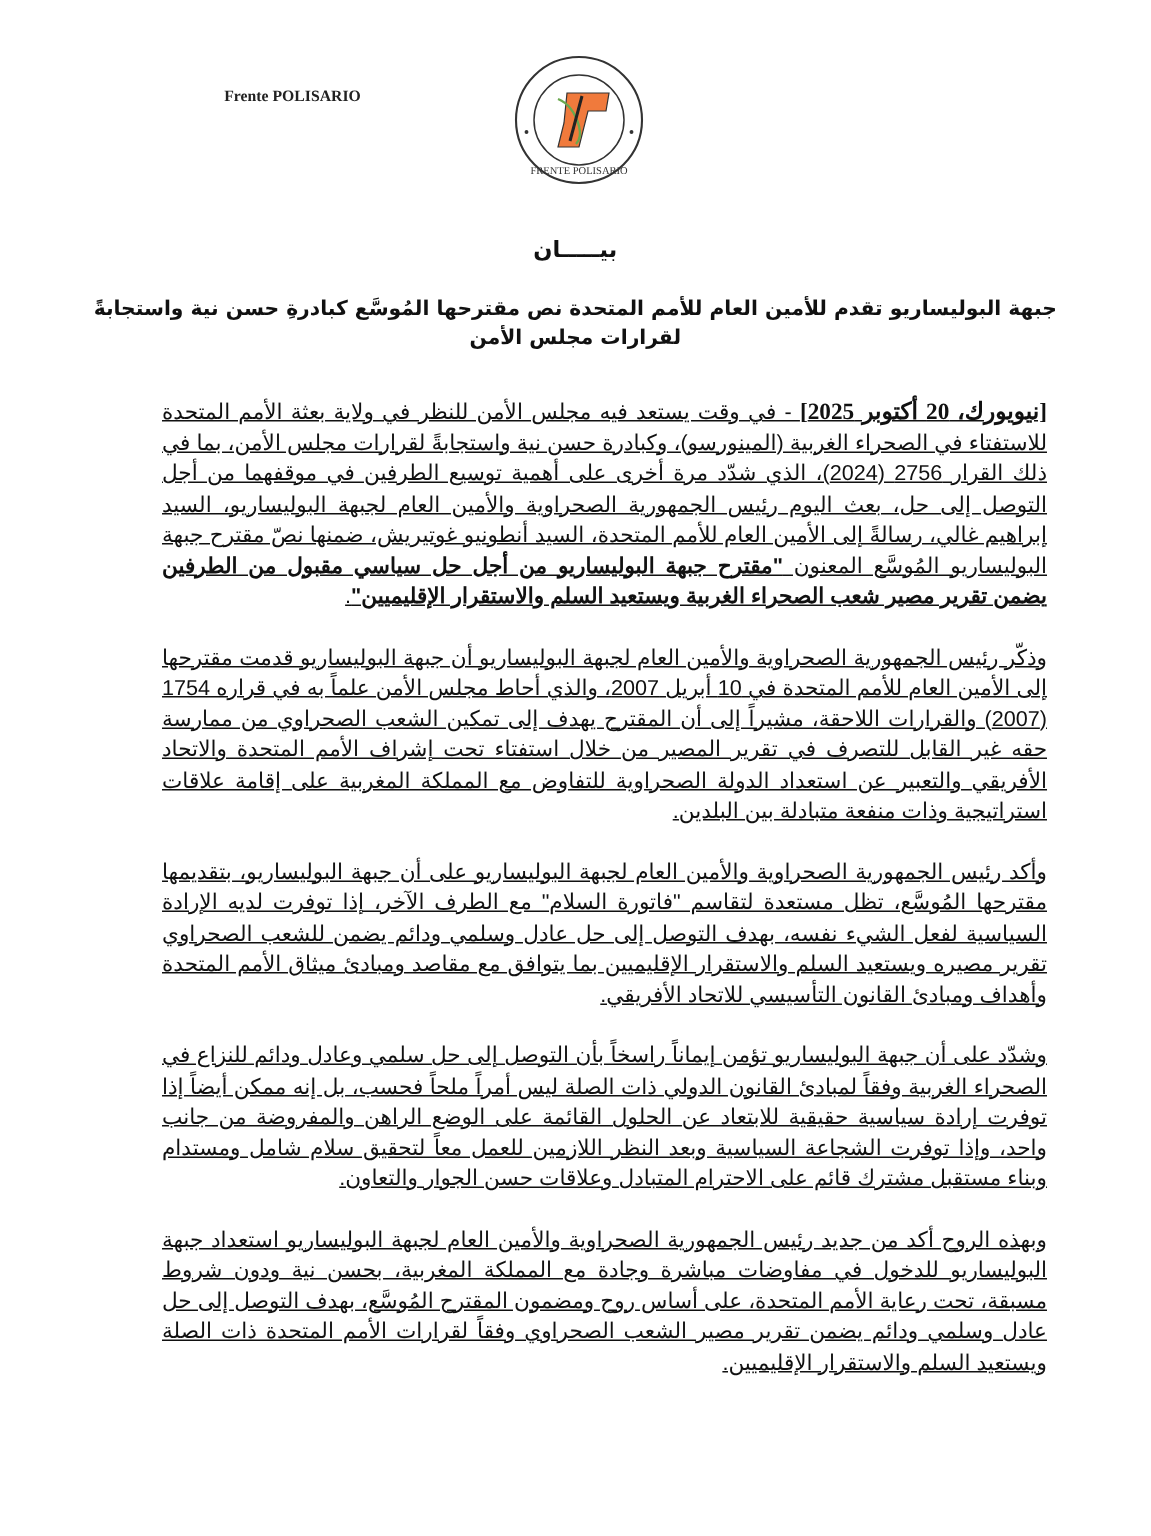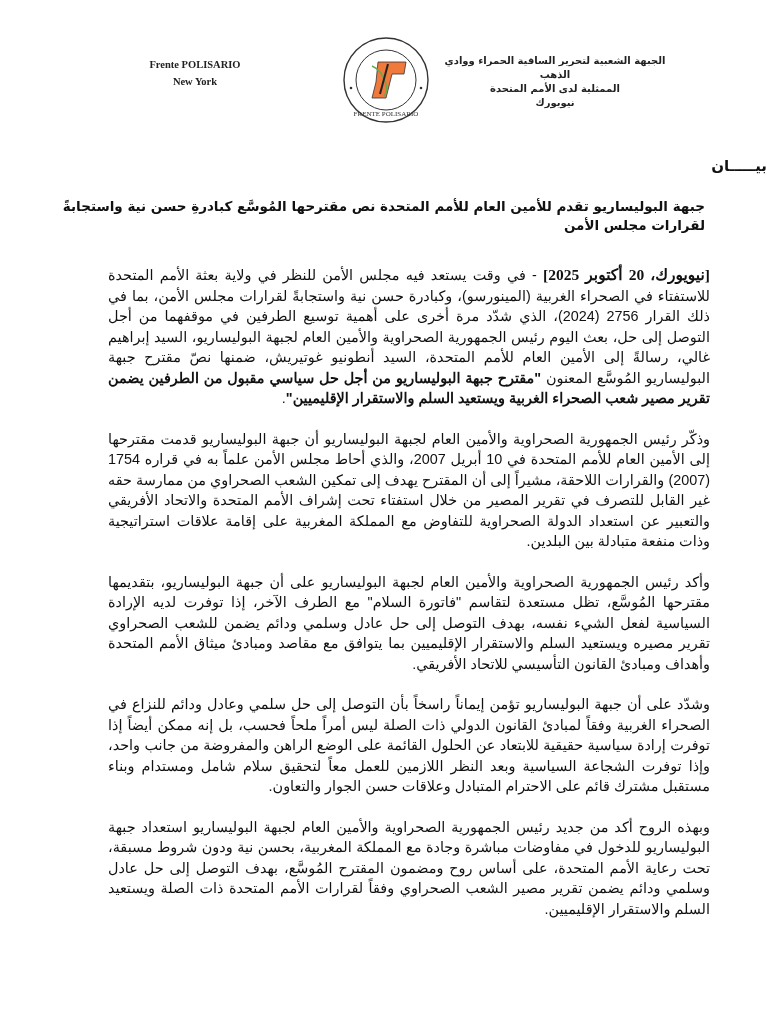--- a/index.html
+++ b/index.html
@@ -3,57 +3,51 @@
 <meta charset="utf-8">
 <style>
   html, body { margin: 0; padding: 0; background: #ffffff; }
   body { width: 767px; height: 1024px; position: relative; overflow: hidden; color: #111; }
   .header { position: absolute; top: 26px; left: 0; width: 767px; height: 105px; }
   .header-en { position: absolute; left: 80px; top: 30px; width: 230px; text-align: center;
     font-family: "Liberation Serif", serif; font-weight: bold; font-size: 10.5px; line-height: 17px; color: #222; }
   .header-ar { position: absolute; left: 440px; top: 28px; width: 230px; text-align: center; direction: rtl;
     font-family: "DejaVu Sans", sans-serif; font-weight: bold; font-size: 10px; line-height: 14px; color: #222; }
   .logo { position: absolute; left: 342px; top: 10px; width: 88px; height: 88px; }
-  .title-wrap { position: absolute; top: 157px; left: 0; width: 767px; direction: rtl;
+  .title-wrap { position: absolute; top: 157px; left: 0; width: 767px; text-align: center; direction: rtl;
     font-family: "DejaVu Sans", sans-serif; font-weight: bold; }
   .doc-label { font-size: 15px; margin-bottom: 22px; letter-spacing: 2px; }
   .headline { font-size: 13.5px; line-height: 19px; padding: 0 62px; }
   .body { position: absolute; top: 265px; left: 108px; width: 602px; direction: rtl; text-align: justify;
     font-family: "Liberation Sans", sans-serif; font-size: 14.4px; line-height: 20.5px; }
-  .body p { margin: 0 0 20px 0; text-align-last: right; }
+  .body p { margin: 0 12px 20px 0; text-align-last: right; text-decoration: underline; }
   .b { font-weight: bold; }
   .dateline { font-family: "Liberation Serif", serif; font-weight: bold; font-size: 15.5px; }
 </style>
 </head>
 <body>
 
 <div class="header">
   <div class="header-en">
     <div>Frente POLISARIO</div>
-    <div>New York</div>
   </div>
 
   <div class="logo">
     <svg width="88" height="88" viewBox="0 0 88 88">
       <circle cx="44" cy="44" r="42" fill="#fff" stroke="#333" stroke-width="1.4"></circle>
       <circle cx="44" cy="44" r="30" fill="#fff" stroke="#333" stroke-width="1"></circle>
       <circle cx="9" cy="52" r="1.3" fill="#333"></circle>
       <circle cx="79" cy="52" r="1.3" fill="#333"></circle>
       <path d="M36 26 L64 26 L62 38 L50 38 L44 62 L30 62 L34 46 Z" fill="#f07a3c" stroke="#333" stroke-width="0.8"></path>
       <path d="M30 30 Q40 34 44 48 Q46 56 42 60" fill="none" stroke="#6aa84f" stroke-width="1.6"></path>
       <path d="M46 28 L38 58" stroke="#222" stroke-width="2"></path>
       <text x="44" y="80" font-family="Liberation Serif, serif" font-size="7" text-anchor="middle" fill="#333">FRENTE POLISARIO</text>
     </svg>
   </div>
 
-  <div class="header-ar">
-    <div>الجبهة الشعبية لتحرير الساقية الحمراء ووادي الذهب</div>
-    <div>الممثلية لدى الأمم المتحدة</div>
-    <div>نيويورك</div>
-  </div>
 </div>
 
 <div class="title-wrap">
   <div class="doc-label">بيـــــان</div>
   <div class="headline">جبهة البوليساريو تقدم للأمين العام للأمم المتحدة نص مقترحها المُوسَّع كبادرةِ حسن نية واستجابةً لقرارات مجلس الأمن</div>
 </div>
 
 <div class="body">
   <p>
     <span class="dateline">[نيويورك، 20 أكتوبر 2025]</span><span> - في وقت يستعد فيه مجلس الأمن للنظر في ولاية بعثة الأمم المتحدة للاستفتاء في الصحراء الغربية (المينورسو)، وكبادرة حسن نية واستجابةً لقرارات مجلس الأمن، بما في ذلك القرار 2756 (2024)، الذي شدّد مرة أخرى على أهمية توسيع الطرفين في موقفهما من أجل التوصل إلى حل، بعث اليوم رئيس الجمهورية الصحراوية والأمين العام لجبهة البوليساريو، السيد إبراهيم غالي، رسالةً إلى الأمين العام للأمم المتحدة، السيد أنطونيو غوتيريش، ضمنها نصّ مقترح جبهة البوليساريو المُوسَّع المعنون </span><span class="b">"مقترح جبهة البوليساريو من أجل حل سياسي مقبول من الطرفين يضمن تقرير مصير شعب الصحراء الغربية ويستعيد السلم والاستقرار الإقليميين"</span><span>.</span>

